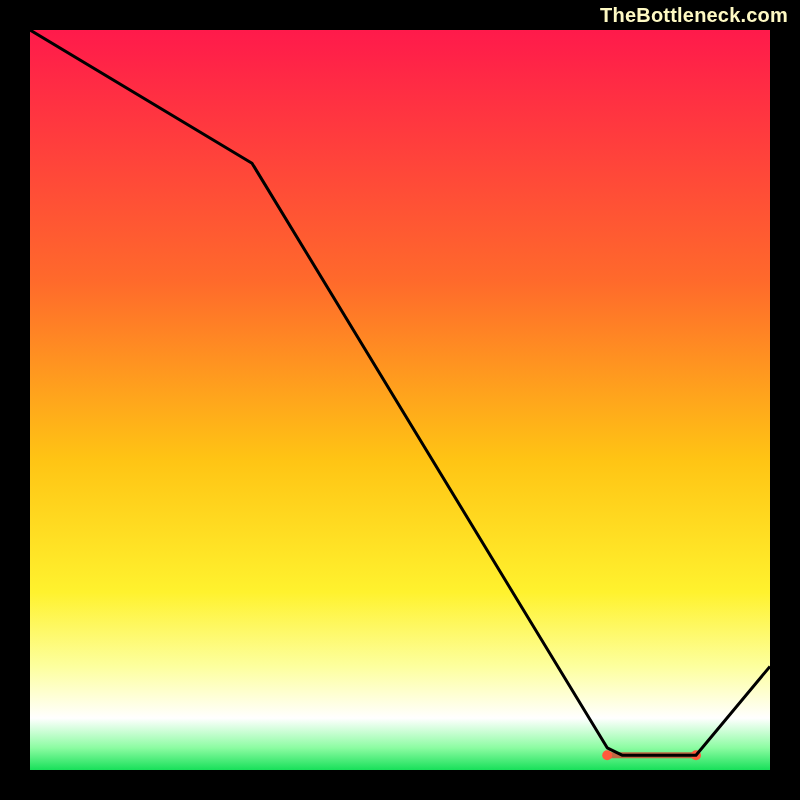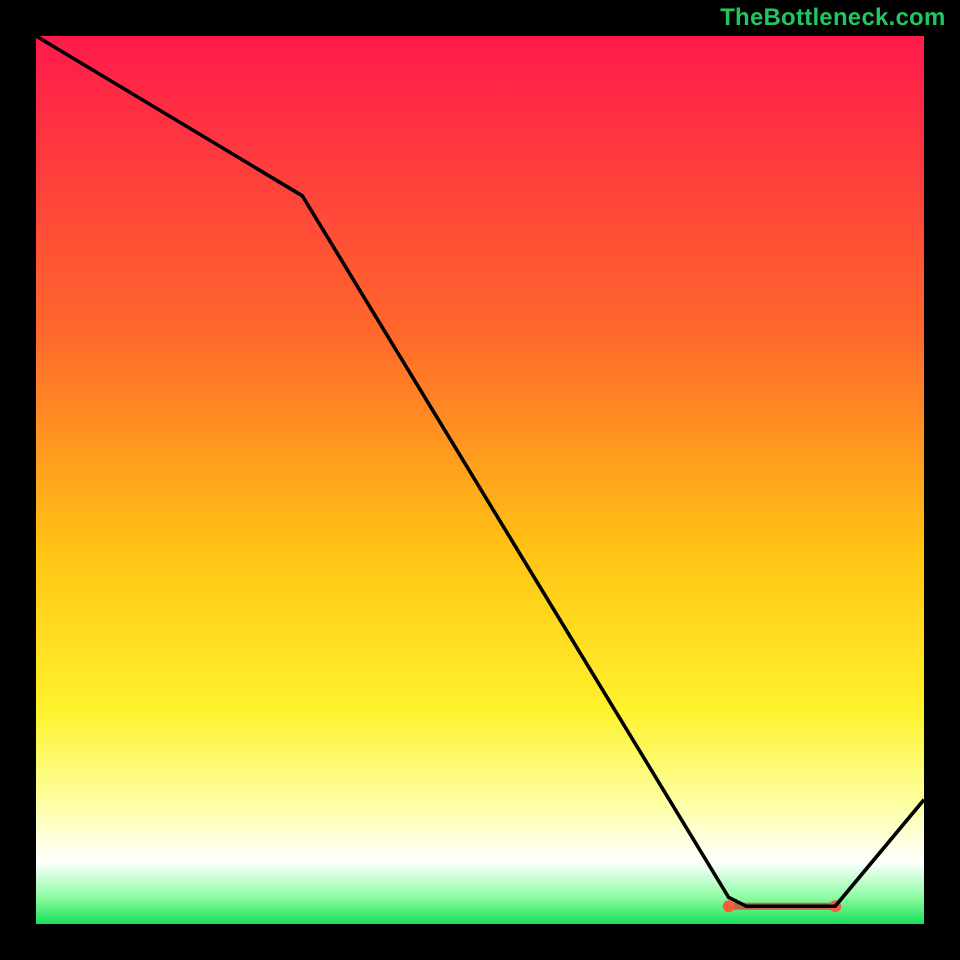--- a/index.html
+++ b/index.html
@@ -14,21 +14,21 @@
   .frame {
     position: relative;
     width: 800px;
     height: 800px;
     background: #000;
   }
   .watermark {
     position: absolute;
     top: 4px;
     right: 12px;
-    color: #22c55e;
+    color: #fef9c3;
     font-size: 20px;
     font-weight: 600;
     letter-spacing: 0.2px;
     user-select: none;
   }
   .plot {
     position: absolute;
     left: 30px;
     top: 30px;
     width: 740px;

